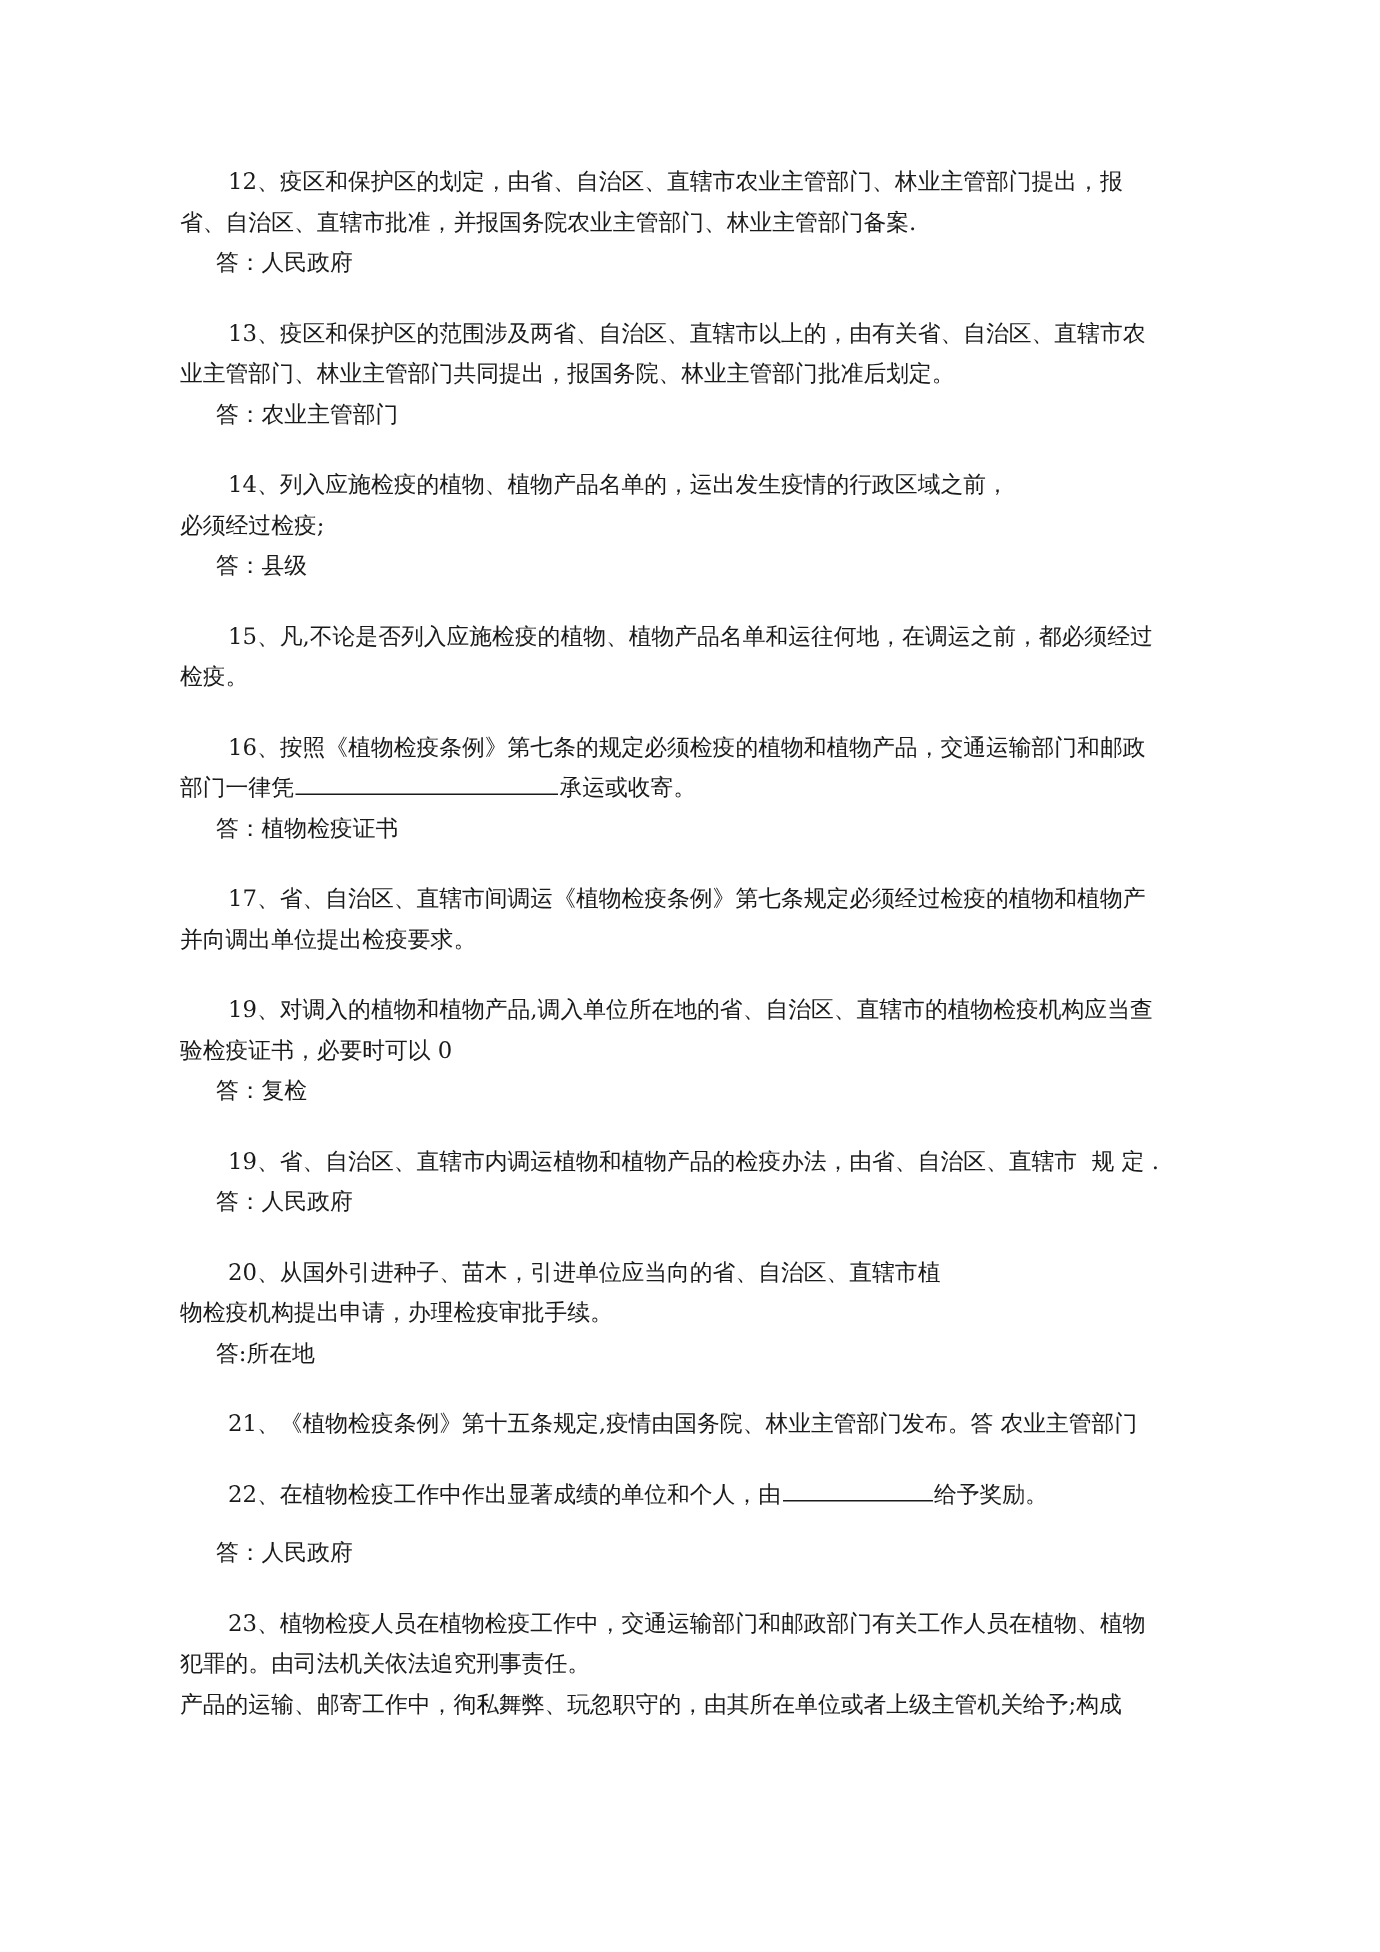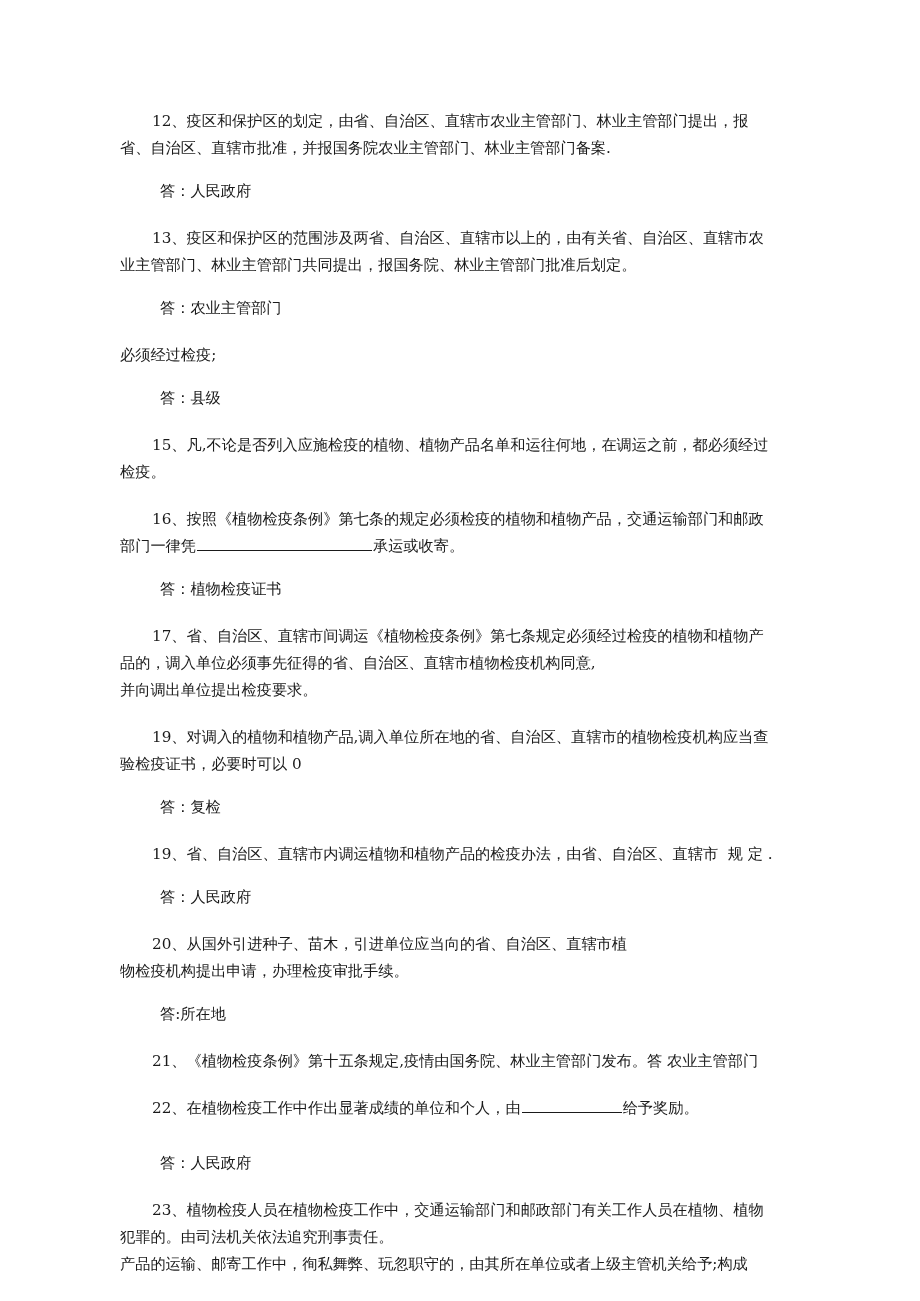--- a/index.html
+++ b/index.html
@@ -36,21 +36,21 @@
     margin: 0;
     white-space: pre-wrap;
     word-break: break-all;
   }
   .q-line.indent {
     text-indent: 32px;
   }
   .a-line {
     font-size: 15.2px;
     line-height: 27px;
-    margin: 16px;
+    margin: 0;
     text-indent: 24px;
     white-space: pre-wrap;
   }
   .blank-rule {
     display: inline-block;
     border-bottom: 1px solid #1a1a1a;
     vertical-align: baseline;
     height: 16px;
     margin: 0 1px;
   }
@@ -70,38 +70,38 @@
       <p class="a-line">答：人民政府</p>
     </div>
 
     <div class="qa-block">
       <p class="q-line indent">13、疫区和保护区的范围涉及两省、自治区、直辖市以上的，由有关省、自治区、直辖市农</p>
       <p class="q-line">业主管部门、林业主管部门共同提出，报国务院、林业主管部门批准后划定。</p>
       <p class="a-line">答：农业主管部门</p>
     </div>
 
     <div class="qa-block">
+      <p class="q-line indent">14、列入应施检疫的植物、植物产品名单的，运出发生疫情的行政区域之前，</p>
       <p class="q-line">必须经过检疫;</p>
       <p class="a-line">答：县级</p>
     </div>
 
     <div class="qa-block">
       <p class="q-line indent">15、凡,不论是否列入应施检疫的植物、植物产品名单和运往何地，在调运之前，都必须经过</p>
       <p class="q-line">检疫。</p>
     </div>
 
     <div class="qa-block">
       <p class="q-line indent">16、按照《植物检疫条例》第七条的规定必须检疫的植物和植物产品，交通运输部门和邮政</p>
       <p class="q-line"><span>部门一律凭</span><span class="blank-rule blank-175"></span><span>承运或收寄。</span></p>
       <p class="a-line">答：植物检疫证书</p>
     </div>
 
     <div class="qa-block">
       <p class="q-line indent">17、省、自治区、直辖市间调运《植物检疫条例》第七条规定必须经过检疫的植物和植物产</p>
-      <p class="q-line">品的，调入单位必须事先征得的省、自治区、直辖市植物检疫机构同意,</p>
       <p class="q-line">并向调出单位提出检疫要求。</p>
     </div>
 
     <div class="qa-block">
       <p class="q-line indent">19、对调入的植物和植物产品,调入单位所在地的省、自治区、直辖市的植物检疫机构应当查</p>
       <p class="q-line">验检疫证书，必要时可以 0</p>
       <p class="a-line">答：复检</p>
     </div>
 
     <div class="qa-block">

